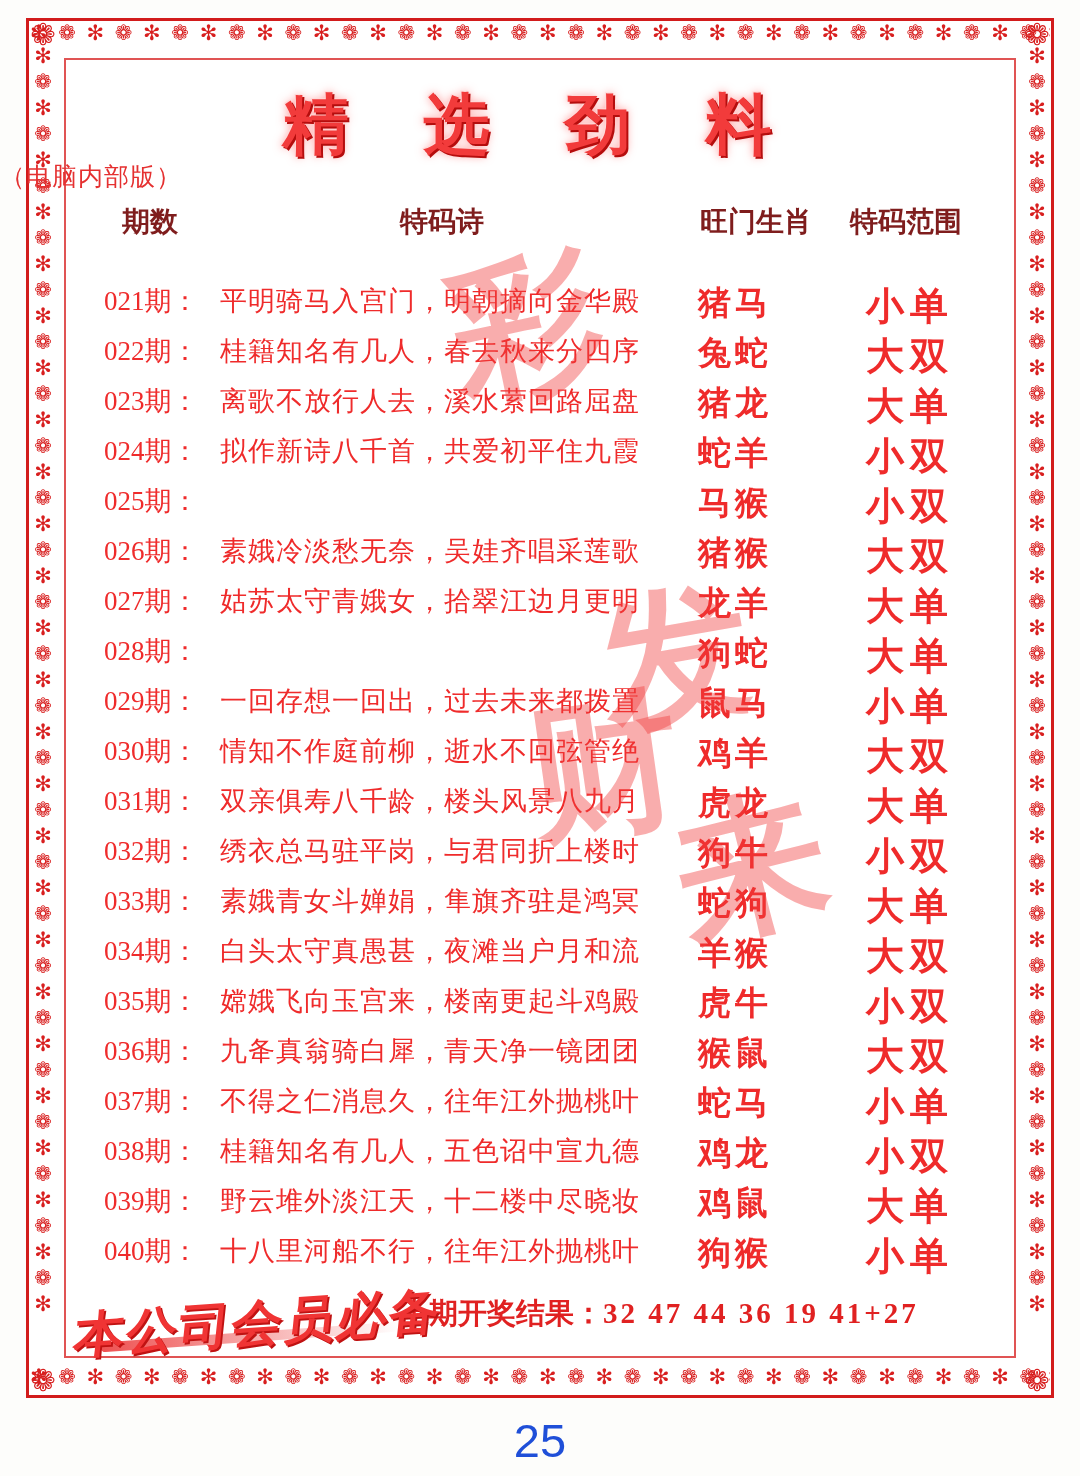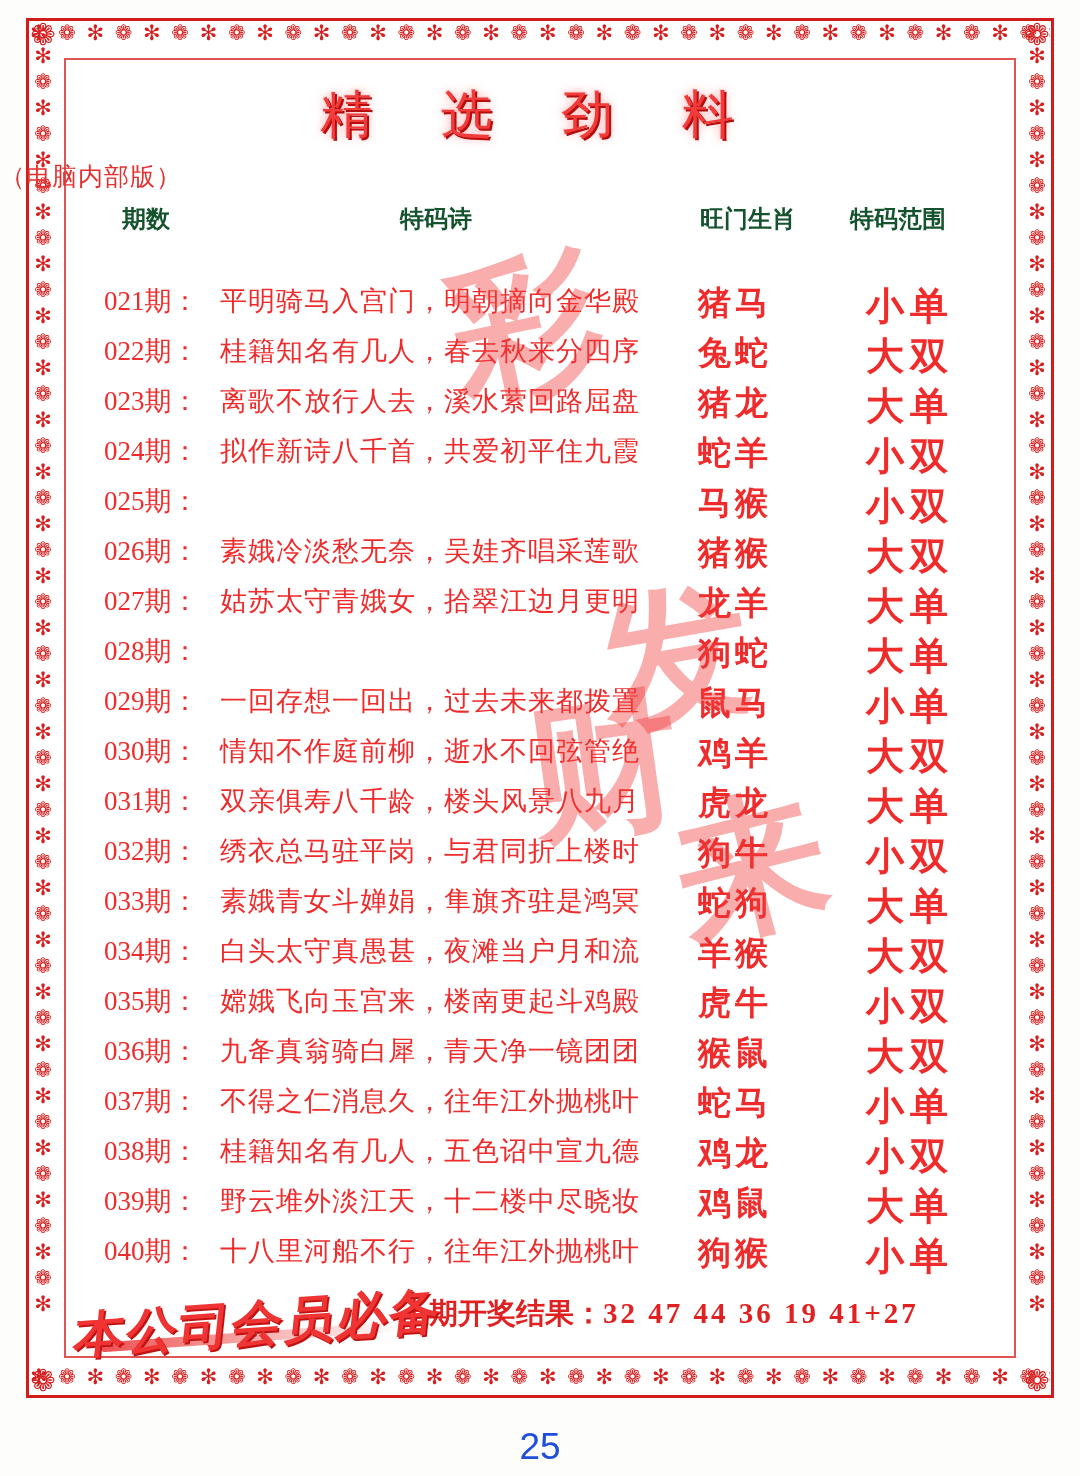--- a/index.html
+++ b/index.html
@@ -86,22 +86,22 @@
     background: transparent;
   }
 
   
   .title {
     position: absolute;
     top: 80px;
     left: 0;
     right: 0;
     text-align: center;
-    font-size: 52px;
-    font-weight: normal;
+    font-size: 66px;
+    font-weight: bold;
     letter-spacing: 26px;
     color: #f23b3b;
     text-shadow:
        2px 2px 0 #b50d0d,
       -1px -1px 0 #ffd9d9,
        0 0 10px rgba(255,120,120,.8);
     font-family: "DejaVu Serif", serif;
   }
   .subtitle {
     position: absolute;
@@ -114,22 +114,22 @@
     letter-spacing: 1px;
   }
 
   
   .headers {
     position: absolute;
     top: 203px;
     left: 80px;
     right: 64px;
     height: 42px;
-    color: #14532d;
-    font-size: 24px;
+    color: #7f1d1d;
+    font-size: 28px;
     font-weight: bold;
   }
   .h-period { position: absolute; left: 42px; top: 0; }
   .h-poem   { position: absolute; left: 320px; top: 0; text-align: center; }
   .h-zodiac { position: absolute; left: 620px; top: 0; }
   .h-range  { position: absolute; left: 770px; top: 0; }
 
   
   .rows {
     position: absolute;
@@ -237,21 +237,21 @@
     border-radius: 6px;
   }
 
   
   .page-number {
     position: absolute;
     left: 0;
     right: 0;
     bottom: 8px;
     text-align: center;
-    font-size: 37px;
+    font-size: 47px;
     color: #1f4fd8;
     font-family: "Liberation Sans", sans-serif;
   }
 </style>
 </head>
 <body>
 
 <div class="page">
 
   <div class="frame-outer"></div>

